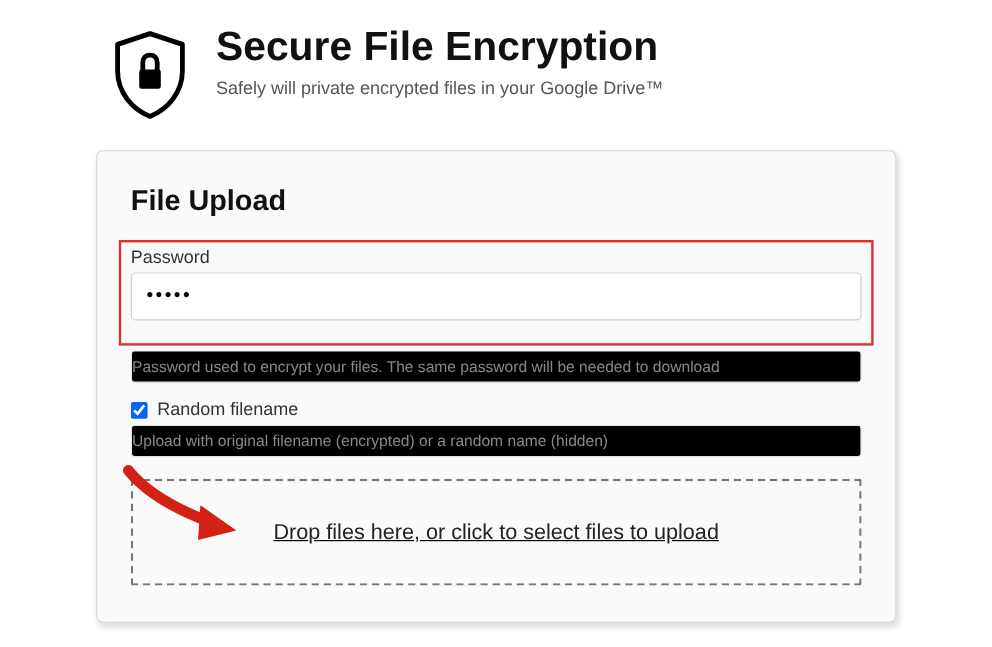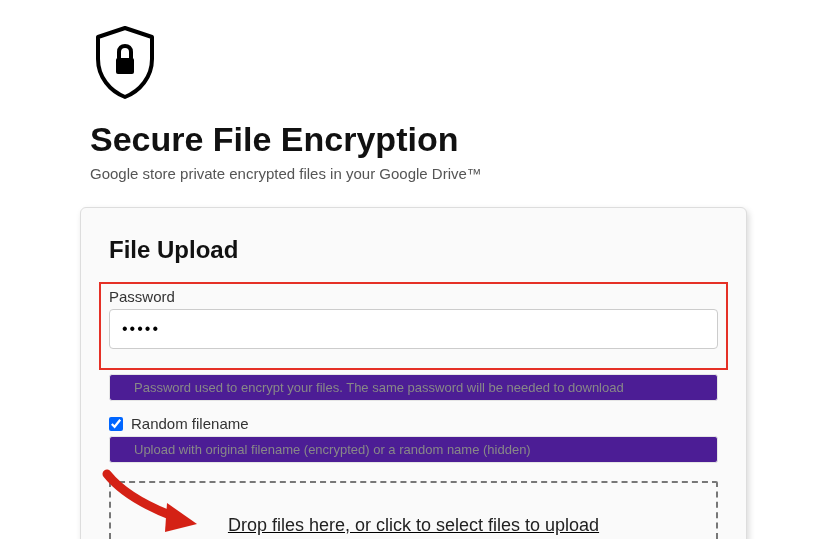--- a/index.html
+++ b/index.html
@@ -11,21 +11,20 @@
       font-family: Arial, Helvetica, sans-serif;
       background: #fff;
       padding: 20px 60px;
     }
     .header {
       display: flex;
       align-items: flex-start;
       gap: 20px;
       margin-bottom: 25px;
       margin-left: 30px;
-      flex-direction: column;
     }
     .shield-icon {
       width: 70px;
       height: 75px;
       flex-shrink: 0;
       margin-top: 5px;
     }
     .header-text {
       flex: 1;
     }
@@ -69,24 +68,24 @@
       padding: 10px 12px;
       font-size: 16px;
       border: 1px solid #ccc;
       border-radius: 4px;
       background: #fff;
       letter-spacing: 2px;
     }
     .helper-text {
       font-size: 13px;
       color: #888;
-      background: #4c1d95;
+      background: #000000;
       border: 1px solid #e5e5e5;
       border-radius: 3px;
-      padding: 5px 24px;
+      padding: 5px 0;
       margin-top: 2px;
       margin-bottom: 14px;
     }
     .checkbox-row {
       display: flex;
       align-items: center;
       gap: 8px;
       margin-bottom: 4px;
     }
     .checkbox-row input[type="checkbox"] {
@@ -128,21 +127,21 @@
 <div class="header">
   <div class="shield-icon">
     <svg viewBox="0 0 70 75" xmlns="http://www.w3.org/2000/svg">
       <path d="M35 3 L62 12 L62 34 C62 52 50 66 35 72 C20 66 8 52 8 34 L8 12 Z" fill="none" stroke="#000" stroke-width="4" stroke-linejoin="round"></path>
       <rect x="26" y="33" width="18" height="16" rx="2" fill="#000"></rect>
       <path d="M29 33 L29 27 C29 23 31.5 21 35 21 C38.5 21 41 23 41 27 L41 33" fill="none" stroke="#000" stroke-width="4" stroke-linecap="round"></path>
     </svg>
   </div>
   <div class="header-text">
     <h1 class="app-title">Secure File Encryption</h1>
-    <p class="app-subtitle">Google store private encrypted files in your Google Drive™</p>
+    <p class="app-subtitle">Safely will private encrypted files in your Google Drive™</p>
   </div>
 </div>
 
 <div class="card">
   <h2 class="card-title">File Upload</h2>
 
   <div class="password-highlight">
     <label class="field-label">Password</label>
     <input type="text" class="password-input" value="•••••" style="">
   </div>

